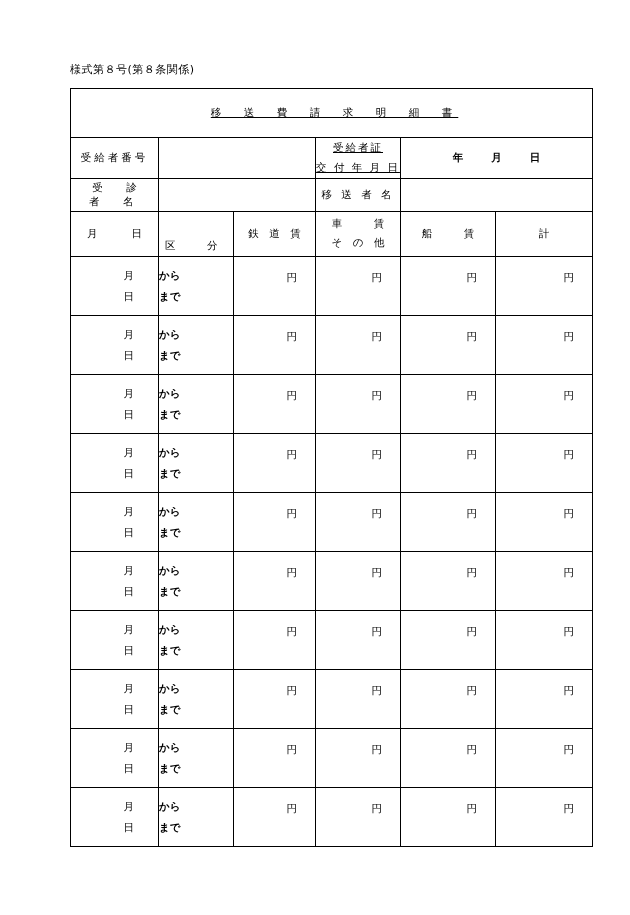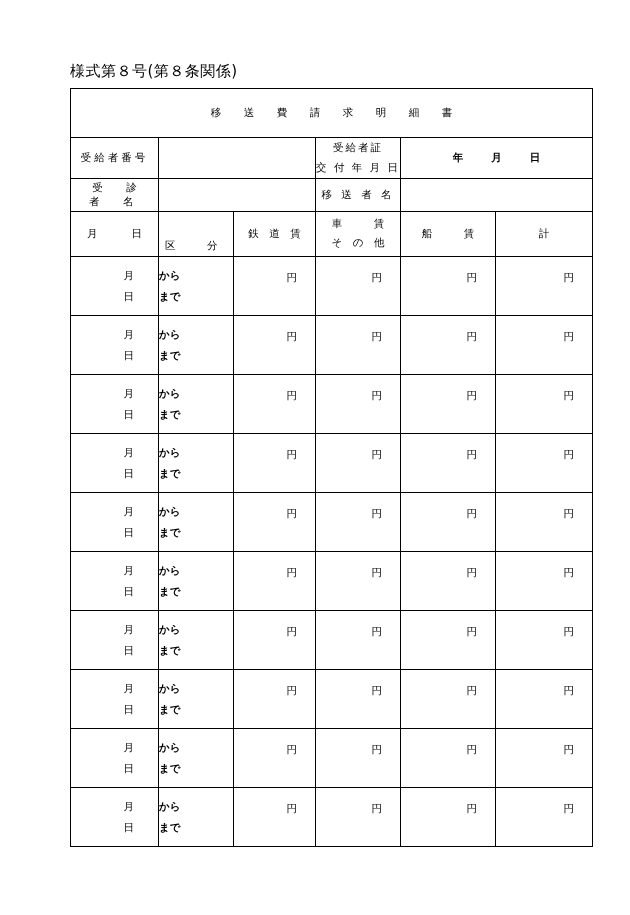--- a/index.html
+++ b/index.html
@@ -18,21 +18,21 @@
   .page {
     position: absolute;
     left: 0; top: 0;
     width: 630px;
     height: 915px;
   }
   .form-id {
     position: absolute;
     left: 70px;
     top: 62px;
-    font-size: 15px;
+    font-size: 11px;
     letter-spacing: 0.5px;
     white-space: nowrap;
   }
   table.form {
     position: absolute;
     left: 70px;
     top: 88px;
     width: 522px;
     border-collapse: collapse;
     table-layout: fixed;
@@ -42,39 +42,41 @@
     font-size: 10.5px;
     padding: 0;
     vertical-align: middle;
     text-align: center;
   }
   .title-cell {
     height: 48px;
     font-size: 11.5px;
     letter-spacing: 6px;
     text-indent: 6px;
+    text-decoration: underline;
   }
   .lbl {
     letter-spacing: 3px;
   }
   .lbl-wide {
     letter-spacing: 6.5px;
     text-indent: 6.5px;
     margin-left: 36px;
   }
   .hdr-row td {
     height: 32px;
   }
   .hdr-row2 td {
     height: 32px;
   }
   .cert-cell {
     line-height: 1.9;
     font-size: 10.5px;
     padding: 3px 0;
+    text-decoration: underline;
   }
   .cert-cell div {
     letter-spacing: 2px;
   }
   .date-cell {
     font-size: 10.5px;
     font-weight: bold;
   }
   .date-cell span {
     display: inline-block;

